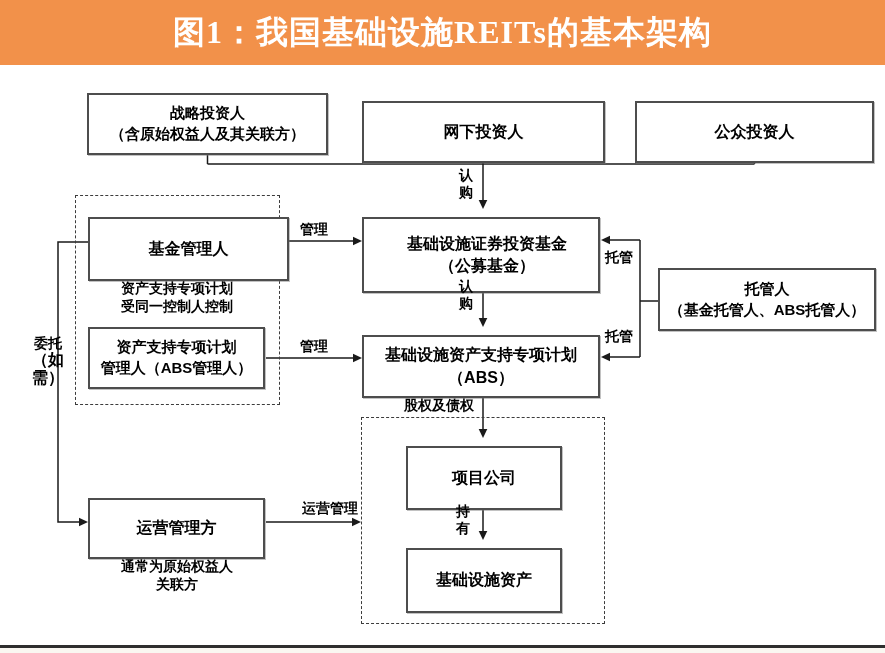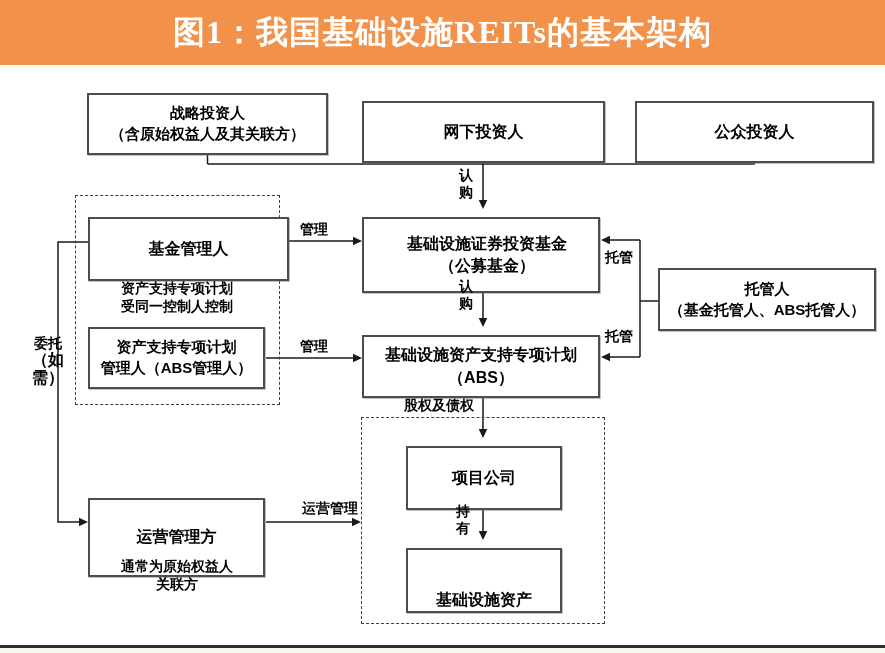--- a/index.html
+++ b/index.html
@@ -160,25 +160,25 @@
 
   <div class="node fs16" style="left:362px;top:327px;width:238px;height:63px;">
     <span>基础设施资产支持专项计划</span>
     <span>（ABS）</span>
   </div>
 
   <div class="node fs16" style="left:406px;top:438px;width:156px;height:64px;">
     <span>项目公司</span>
   </div>
 
-  <div class="node fs16" style="left:406px;top:540px;width:156px;height:65px;justify-content:flex-end;">
+  <div class="node fs16" style="left:406px;top:540px;width:156px;height:65px;">
     <span>基础设施资产</span>
   </div>
 
-  <div class="node fs16" style="left:88px;top:490px;width:177px;height:79px;">
+  <div class="node fs16" style="left:88px;top:490px;width:177px;height:61px;">
     <span>运营管理方</span>
   </div>
 
   <div class="note" style="left:80px;top:280px;width:194px;">
     <span>资产支持专项计划</span>
     <span>受同一控制人控制</span>
   </div>
 
   <div class="note" style="left:80px;top:558px;width:194px;">
     <span>通常为原始权益人</span>

